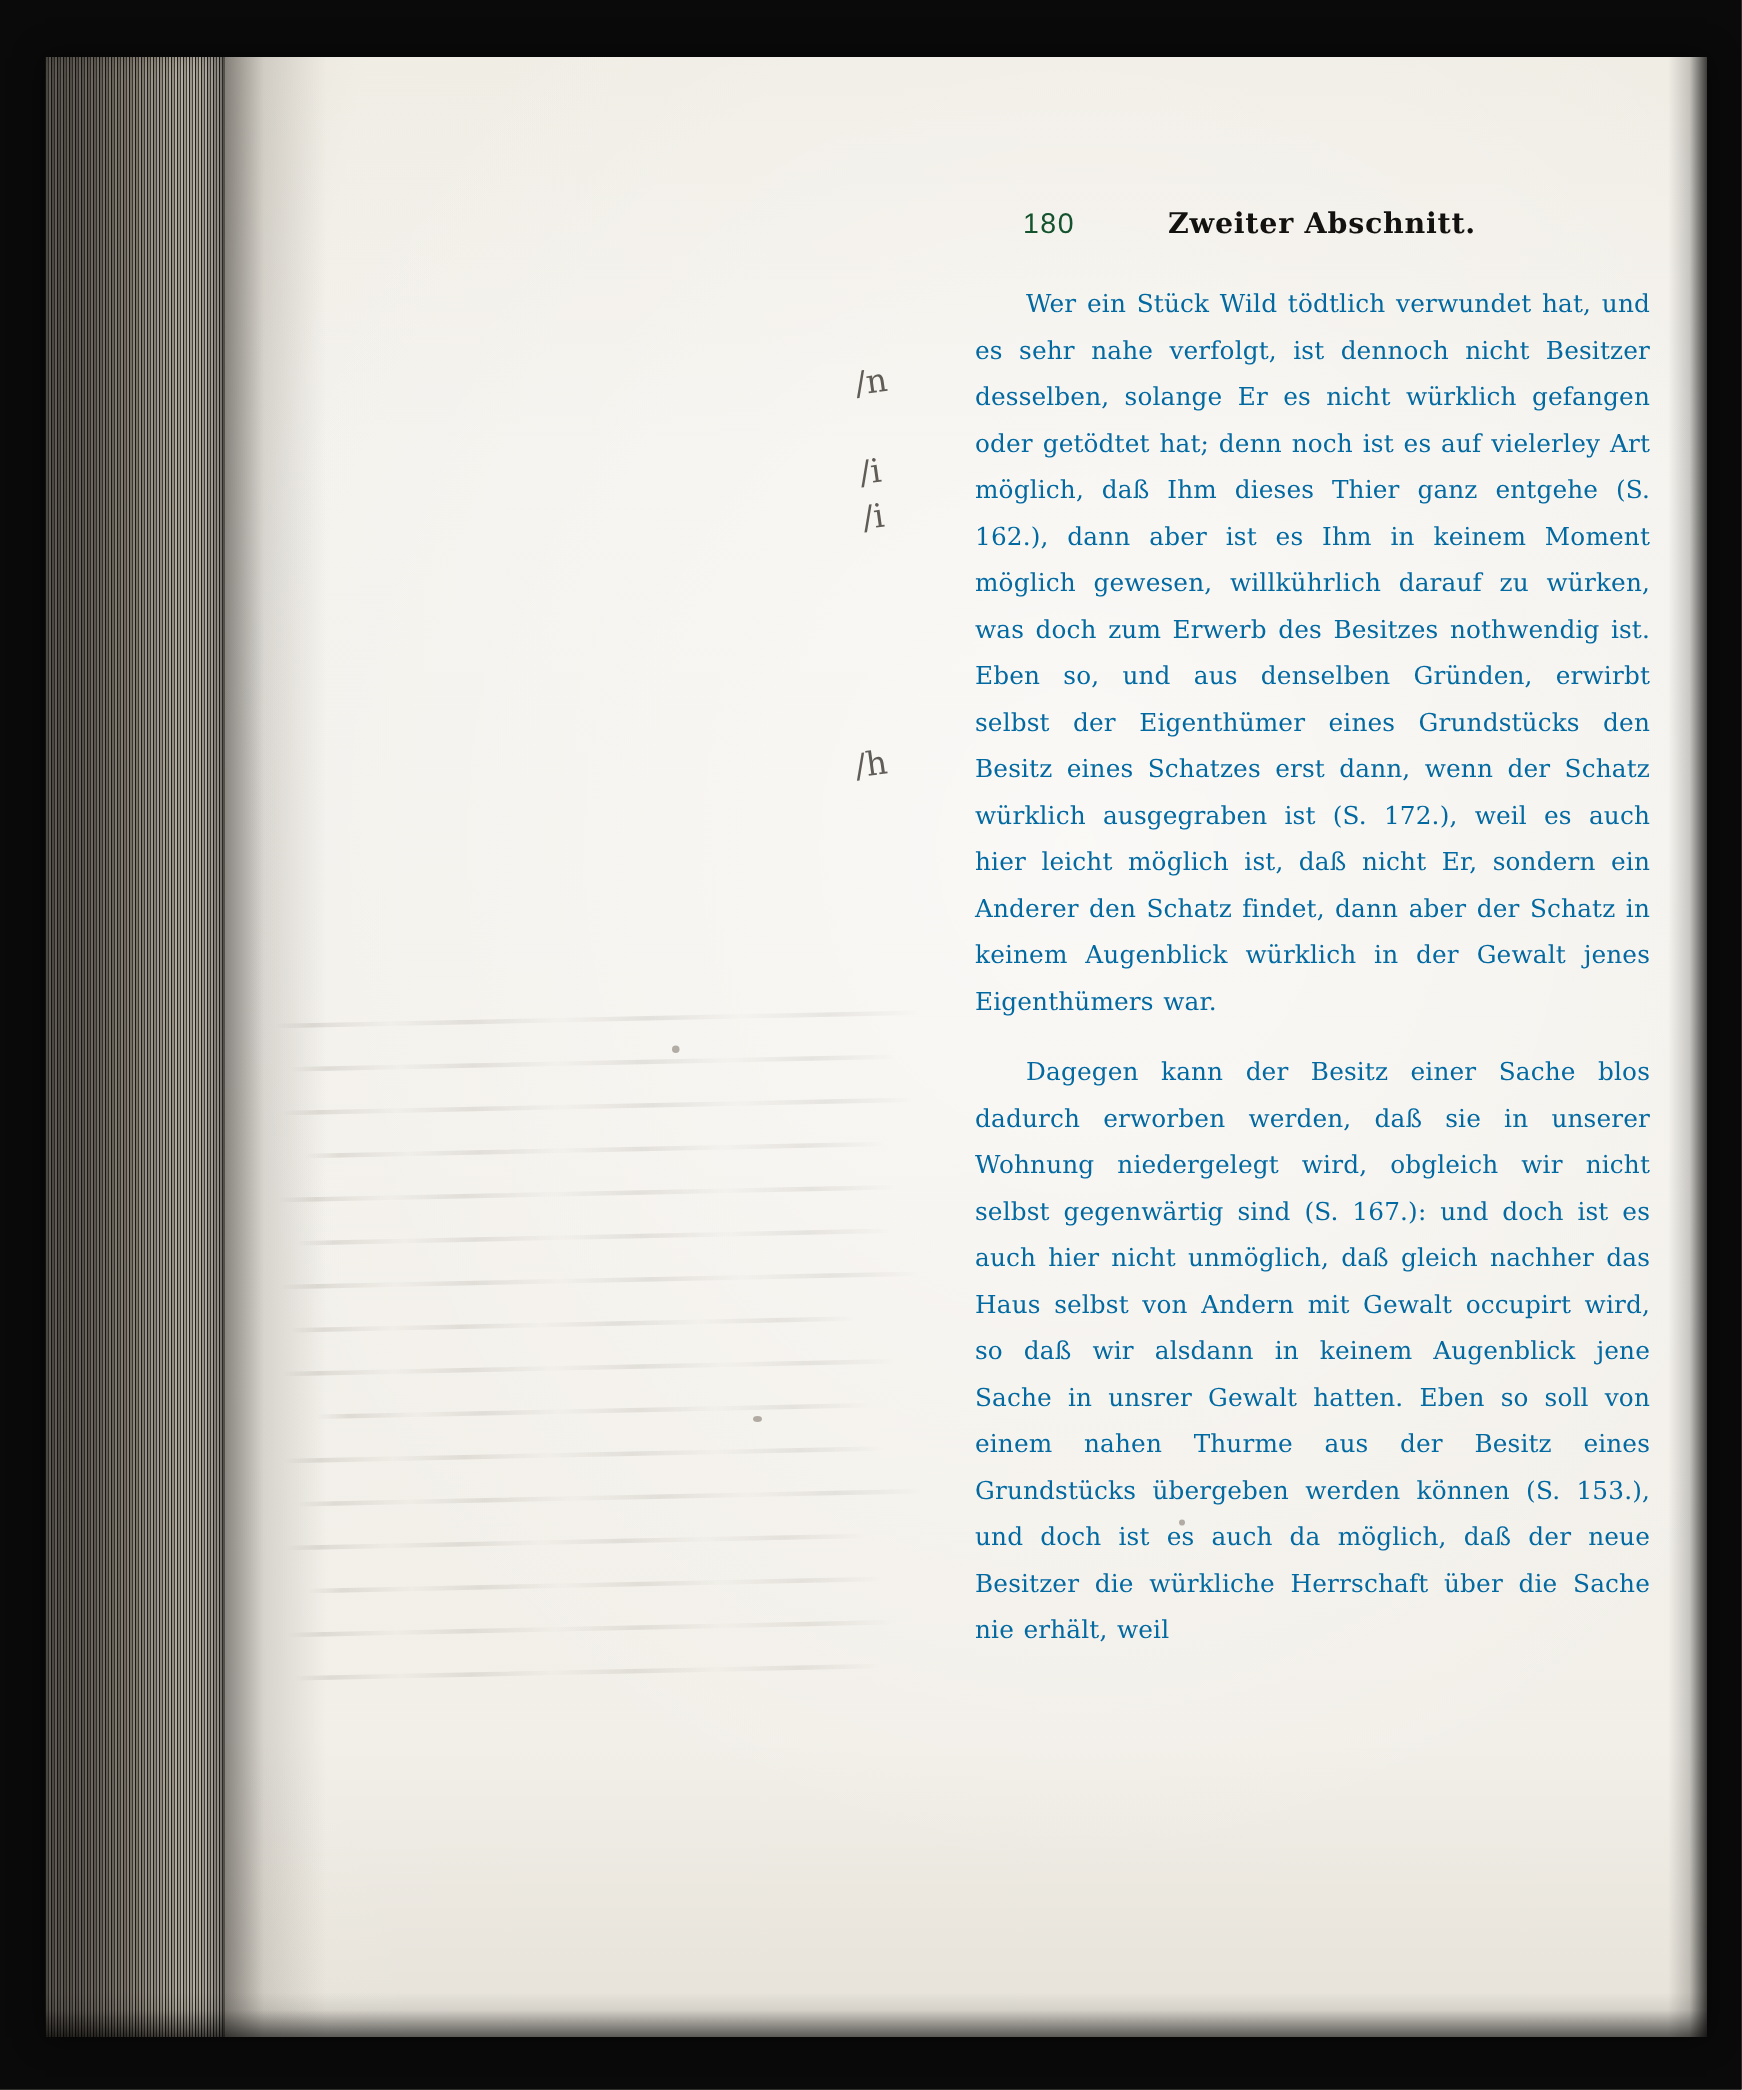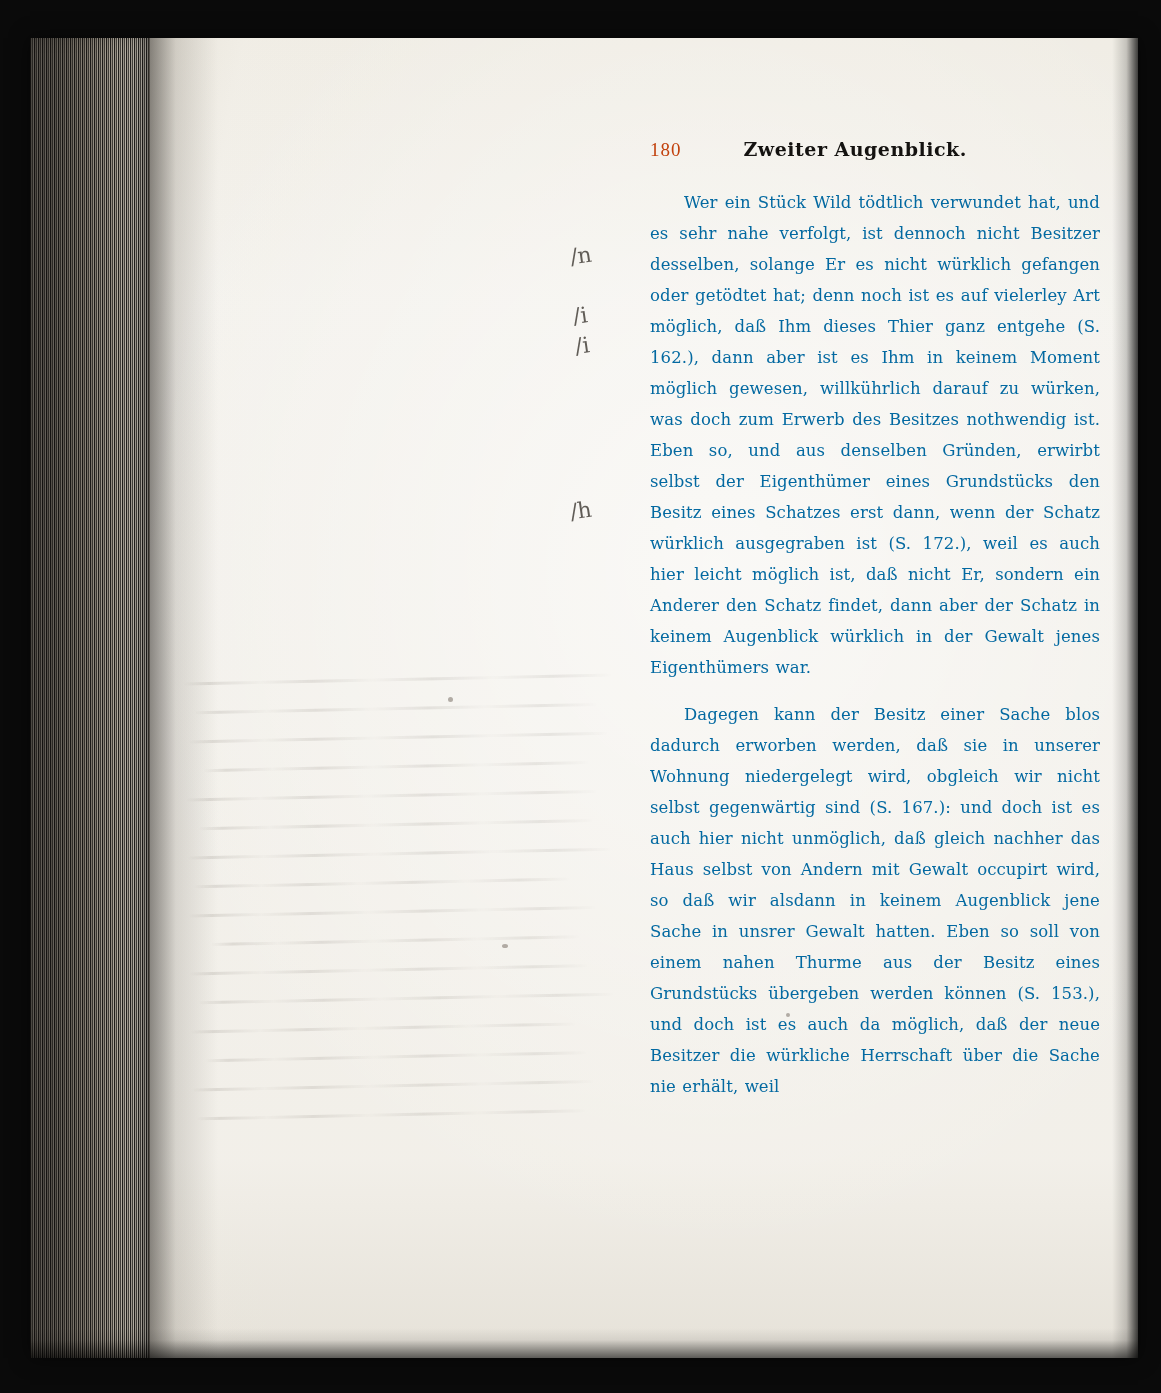--- a/index.html
+++ b/index.html
@@ -78,24 +78,25 @@
     top: 100px;
     width: 450px;
   }
   .headline {
     display: flex;
     align-items: baseline;
     gap: 62px;
     margin-bottom: 26px;
   }
   .folio {
-    font-family: Liberation Serif, serif;
+    font-family: Liberation Sans, sans-serif;
     font-size: 19px;
     letter-spacing: 1px;
-    color: #c2410c;
+    color: #14532d;
+    margin-left: 32px;
   }
   .running-head {
     font-family: "DejaVu Serif", serif;
     font-size: 19px;
     font-weight: bold;
     letter-spacing: 0.5px;
     color: #141210;
   }
   p.body {
     margin: 0 0 16px 0;
@@ -185,21 +186,21 @@
     <span class="speck" style="left:756px;top:975px;width:4px;height:4px;"></span>
 
     <div class="margin-mark" style="left:540px;top:205px;">/n</div>
     <div class="margin-mark" style="left:543px;top:265px;">/i</div>
     <div class="margin-mark" style="left:545px;top:295px;">/i</div>
     <div class="margin-mark" style="left:540px;top:460px;">/h</div>
 
     <div class="textblock">
       <div class="headline">
         <span class="folio">180</span>
-        <span class="running-head fraktur">Zweiter Augenblick.</span>
+        <span class="running-head fraktur">Zweiter Abschnitt.</span>
       </div>
       <p class="body fraktur">Wer ein Stück Wild tödtlich verwundet hat, und es sehr nahe verfolgt, ist dennoch nicht Besitzer desselben, solange Er es nicht würklich gefangen oder getödtet hat; denn noch ist es auf vielerley Art möglich, daß Ihm dieses Thier ganz entgehe (S. 162.), dann aber ist es Ihm in keinem Moment möglich gewesen, willkührlich darauf zu würken, was doch zum Erwerb des Besitzes nothwendig ist. Eben so, und aus denselben Gründen, erwirbt selbst der Eigenthümer eines Grundstücks den Besitz eines Schatzes erst dann, wenn der Schatz würklich ausgegraben ist (S. 172.), weil es auch hier leicht möglich ist, daß nicht Er, sondern ein Anderer den Schatz findet, dann aber der Schatz in keinem Augenblick würklich in der Gewalt jenes Eigenthümers war.</p>
       <p class="body fraktur">Dagegen kann der Besitz einer Sache blos dadurch erworben werden, daß sie in unserer Wohnung niedergelegt wird, obgleich wir nicht selbst gegenwärtig sind (S. 167.): und doch ist es auch hier nicht unmöglich, daß gleich nachher das Haus selbst von Andern mit Gewalt occupirt wird, so daß wir alsdann in keinem Augenblick jene Sache in unsrer Gewalt hatten. Eben so soll von einem nahen Thurme aus der Besitz eines Grundstücks übergeben werden können (S. 153.), und doch ist es auch da möglich, daß der neue Besitzer die würkliche Herrschaft über die Sache nie erhält, weil</p>
     </div>
 
     <div class="gutter"></div>
     <div class="gutter-shadow"></div>
     <div class="edge-dark-right"></div>
     <div class="edge-dark-bottom"></div>
   </div>

